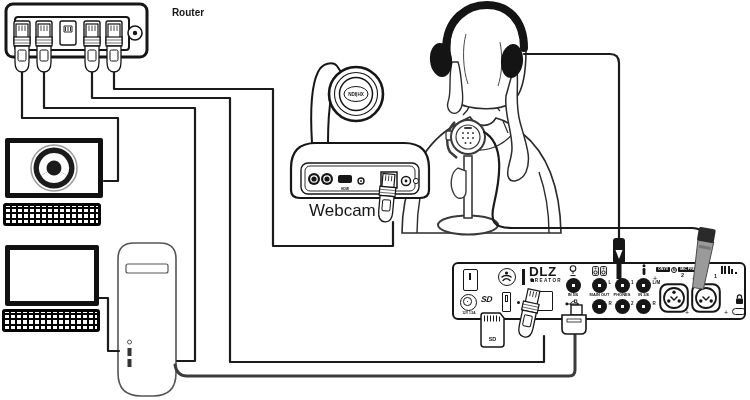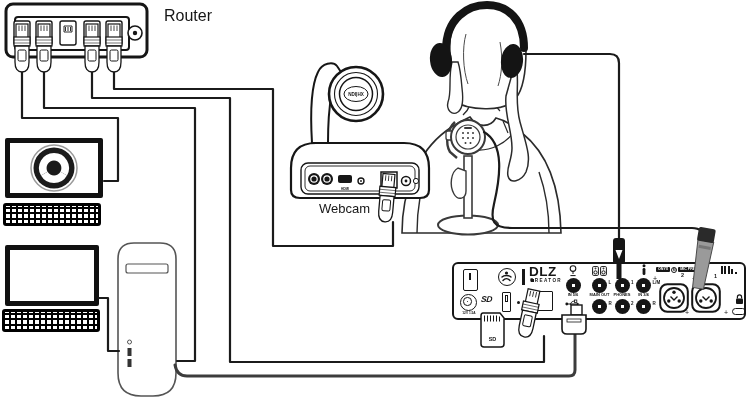--- a/index.html
+++ b/index.html
@@ -7,25 +7,25 @@
          font-family:"Liberation Sans",sans-serif;color:#161616}
   svg{position:absolute;left:0;top:0}
   
   .monitor{position:absolute;border:5px solid #111;background:#fff;border-radius:2px}
   .kbd{position:absolute;border:3px solid #000;border-radius:3px;
        background-image:repeating-linear-gradient(90deg,#fff 0 4px,#000 4px 6px),
                         repeating-linear-gradient(0deg,#fff 0 3.2px,#000 3.2px 5.4px);
        background-blend-mode:darken}
   
   .router-word{position:absolute;left:152px;top:7px;width:72px;text-align:center;
-               font-size:16px;font-weight:400}
+               font-size:10px;font-weight:700}
   .ndi-logo{position:absolute;left:150px;top:16px;font-size:34px;font-weight:800;
             letter-spacing:-1.5px;line-height:1}
   .ndi-reg{font-size:9px;font-weight:400;vertical-align:18px;letter-spacing:0}
-  .webcam-label{position:absolute;left:319px;top:201px;font-size:13px}
+  .webcam-label{position:absolute;left:309px;top:201px;font-size:17px}
   
   .mixer{position:absolute;left:452px;top:262px;width:294px;height:58px;
          border:2px solid #161616;border-radius:6px;background:#fff;box-sizing:border-box}
   .mixer *{position:absolute;box-sizing:border-box}
   .jack{width:15px;height:15px;border-radius:50%;
         background:radial-gradient(circle,#fff 0 1.5px,#161616 1.6px)}
   .jlabel{font-size:4px;font-weight:700;text-align:center;white-space:nowrap;line-height:1}
   .ch{font-size:4.5px;font-weight:700;line-height:1}
   .cnum{font-size:5.5px;font-weight:700;line-height:1}
   .screw{font-size:7px;font-weight:400;line-height:1;color:#161616}

